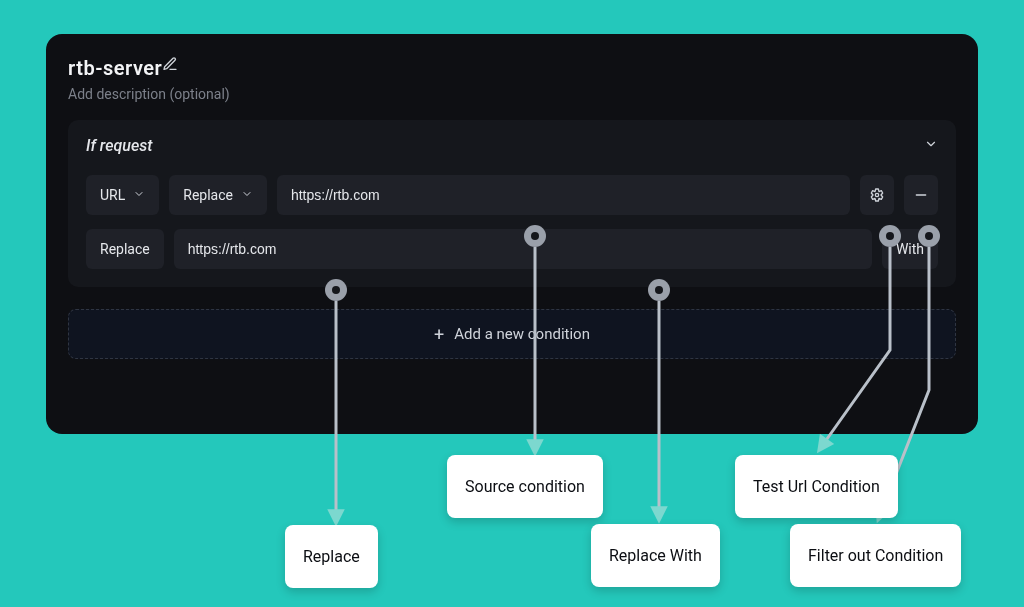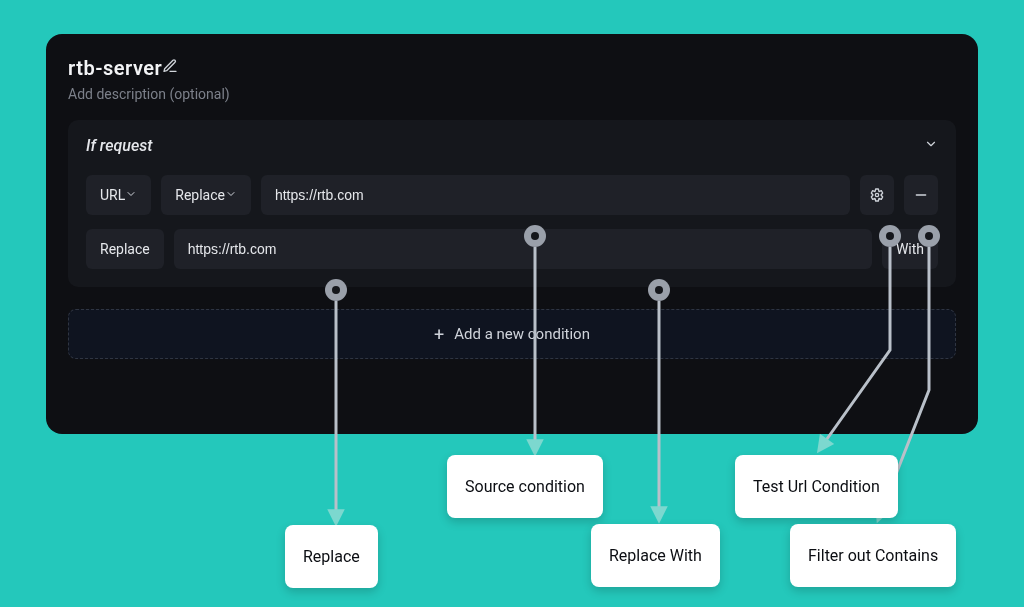--- a/index.html
+++ b/index.html
@@ -9,21 +9,21 @@
   .panel {
     position: absolute;
     left: 46px; top: 34px;
     width: 932px; height: 400px;
     background: #0e0f13;
     border-radius: 16px;
     padding: 22px 22px 18px 22px;
     color: #e5e7eb;
   }
 
-  .title-row { display: flex; align-items: center; }
+  .title-row { display: flex; align-items: flex-start; }
   .title { font-size: 20px; font-weight: 600; color: #f3f4f6; letter-spacing: 0.5px; }
   .edit-icon svg { width: 16px; height: 16px; stroke: #d1d5db; }
   .desc { color: #7c808a; font-size: 14px; margin-top: 6px; }
 
   .card {
     margin-top: 18px;
     background: #15171c;
     border-radius: 10px;
     padding: 16px 18px 18px 18px;
   }
@@ -35,20 +35,21 @@
   .row + .row { margin-top: 14px; }
 
   .chip {
     background: #1f2128;
     border-radius: 6px;
     height: 40px;
     display:flex; align-items:center; justify-content:center;
     padding: 0 14px;
     font-size: 14px;
     color: #e5e7eb;
+    gap: 8px;
     cursor: pointer;
     white-space: nowrap;
   }
   .chip.static { cursor: default; }
   .chip-chev svg { width:12px; height:12px; stroke:#cfd3da; }
 
   .input-box {
     background: #1f2128;
     border-radius: 6px;
     height: 40px;
@@ -207,13 +208,13 @@
 
   <path d="M890 247 L890 350 L822 446" stroke="#b9c0c9" stroke-width="3" fill="none" marker-end="url(#arrow)"></path>
 
   <path d="M929 247 L929 390 L880 515" stroke="#b9c0c9" stroke-width="3" fill="none" marker-end="url(#arrow)"></path>
 </svg>
 
 <div class="bubble" style="left:447px; top:455px;">Source condition</div>
 <div class="bubble" style="left:285px; top:525px;">Replace</div>
 <div class="bubble" style="left:591px; top:524px;">Replace With</div>
 <div class="bubble" style="left:735px; top:455px;">Test Url Condition</div>
-<div class="bubble" style="left:790px; top:524px;">Filter out Contains</div>
+<div class="bubble" style="left:790px; top:524px;">Filter out Condition</div>
 
 </body></html>

